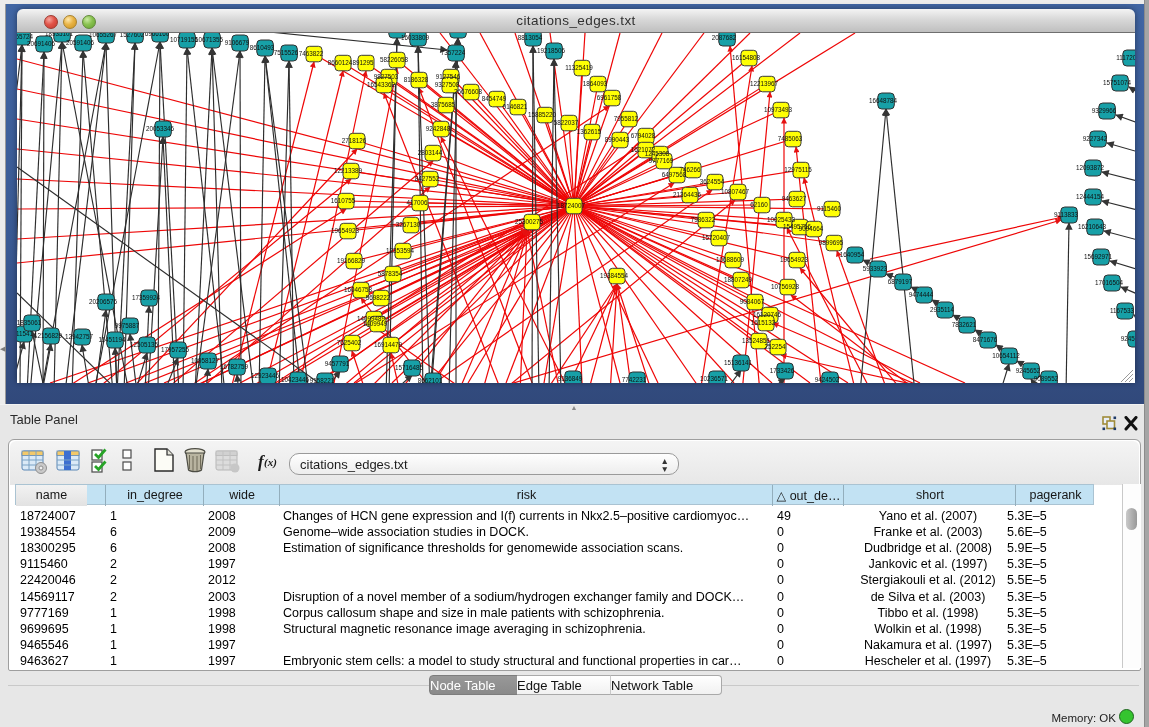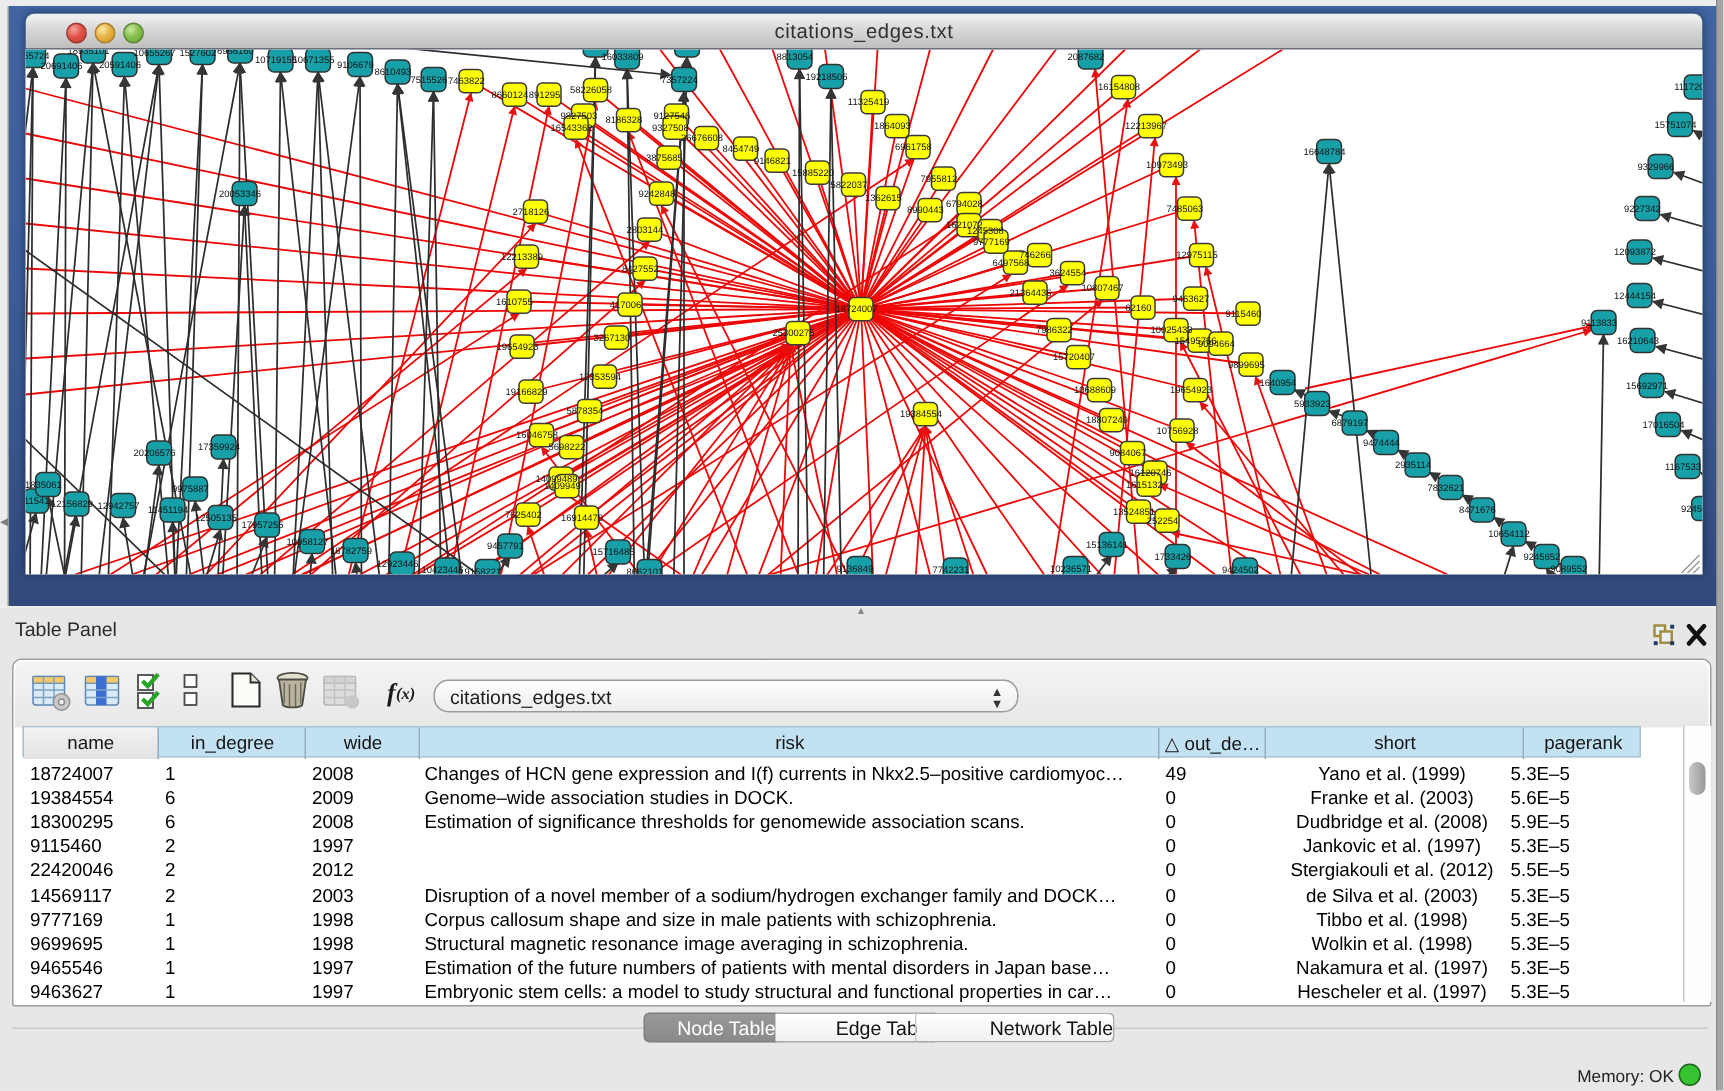--- a/index.html
+++ b/index.html
@@ -35,25 +35,25 @@
 .tr{position:absolute;left:6px;width:1079px;height:16px;font-size:12.5px;color:#000;white-space:nowrap}
 .tr span{position:absolute;top:0}
 .c0{left:5px}.c1{left:95px}.c2{left:193px}.c3{left:268px}.c4{left:762px}
 .c5{left:828px;width:170px;text-align:center}.c6{left:992px}
 #vsb{left:1113px;top:44px;width:18px;height:184px;border-left:1px solid #c9c9c9;background:#fdfdfd}
 #vsb .thumb{position:absolute;left:3px;top:24px;width:11px;height:22px;border-radius:6px;
  background:linear-gradient(90deg,#c9c9c9,#989898)}
 
 #tabs{left:429px;top:270px;height:20px;font-size:13px}
 #tabline{left:8px;top:280px;width:1131px;height:1px;background:#c9c9c9}
-.seg{position:absolute;top:0;height:20px;line-height:20px;text-align:right;box-sizing:border-box;
+.seg{position:absolute;top:0;height:20px;line-height:20px;text-align:left;box-sizing:border-box;
  background:linear-gradient(#fff,#f1f1f1);border:1px solid #a9a9a9;color:#111}
 #seg1{left:0;width:89px;border-radius:4px 0 0 4px;background:linear-gradient(#989898,#8a8a8a);color:#fff;border-color:#7d7d7d}
 #seg2{left:88px;width:106px;border-left:none}
-#seg3{left:181px;width:133px;border-radius:0 4px 4px 0;border-left:1px solid #c9c9c9}
+#seg3{left:181px;width:112px;border-radius:0 4px 4px 0;border-left:1px solid #c9c9c9}
 #mem{right:28px;top:307px;font-size:11.5px;color:#222}
 #memdot{right:10px;top:304px;width:13px;height:13px;border-radius:50%;background:#35c42f;border:1px solid #1e641e}
 #notch{left:566px;top:0px;width:16px;height:6px;color:#8a8a8a;font-size:7px;line-height:5px;text-align:center}
 #larr{left:0px;top:344px;width:5px;height:9px;color:#7d7d7d;font-size:7px;line-height:9px}
 </style></head><body>
 <div id="desk" class="abs"></div>
 <div id="topstrip" class="abs"></div>
 <div id="lstrip" class="abs"></div>
 <div id="larr" class="abs">◀</div>
 <div id="win" class="abs">
@@ -681,35 +681,35 @@
      <rect x="206" y="10" width="21" height="4.5" fill="#b9b9b9" stroke="#8a8a8a" stroke-width=".8"></rect>
      <path d="M206 19h21 M206 24h21 M213 10v19 M220 10v19" stroke="#9d9d9d"></path>
      <circle cx="225" cy="27" r="4.5" fill="#a9a9a9"></circle>
     </g>
     <text x="248" y="26" font-size="17" font-style="italic" font-weight="bold" font-family="Liberation Serif,serif" fill="#1a1a1a">f</text>
     <text x="254" y="25" font-size="11" font-style="italic" font-weight="bold" font-family="Liberation Serif,serif" fill="#1a1a1a">(x)</text>
    </svg>
    <div id="combo" class="abs">citations_edges.txt<span class="arr">▲<br>▼</span></div>
   </div>
   <div id="thead" class="abs">
-   <span style="left:0;width:89px;border-left:none;background:linear-gradient(#f2f2f2,#e2e2e2)">name</span>
+   <span style="left:0;width:71px;border-left:none;background:linear-gradient(#f2f2f2,#e2e2e2)">name</span>
    <span style="left:89px;width:98px">in_degree</span>
    <span style="left:187px;width:76px">wide</span>
    <span style="left:263px;width:493px">risk</span>
    <span style="left:756px;width:71px">△ out_de…</span>
    <span style="left:827px;width:172px">short</span>
    <span style="left:999px;width:79px">pagerank</span>
   </div>
 <div class="tr" style="top:69px">
         <span class="c0">18724007</span>
         <span class="c1">1</span>
         <span class="c2">2008</span>
         <span class="c3">Changes of HCN gene expression and I(f) currents in Nkx2.5–positive cardiomyoc…</span>
         <span class="c4">49</span>
-        <span class="c5">Yano et al. (1999)</span>
+        <span class="c5">Yano et al. (2007)</span>
         <span class="c6">5.3E–5</span>
       </div>
 <div class="tr" style="top:85px">
         <span class="c0">19384554</span>
         <span class="c1">6</span>
         <span class="c2">2009</span>
         <span class="c3">Genome–wide association studies in DOCK.</span>
         <span class="c4">0</span>
         <span class="c5">Franke et al. (2003)</span>
         <span class="c6">5.6E–5</span>
@@ -763,21 +763,20 @@
         <span class="c2">1998</span>
         <span class="c3">Structural magnetic resonance image averaging in schizophrenia.</span>
         <span class="c4">0</span>
         <span class="c5">Wolkin et al. (1998)</span>
         <span class="c6">5.3E–5</span>
       </div>
 <div class="tr" style="top:198px">
         <span class="c0">9465546</span>
         <span class="c1">1</span>
         <span class="c2">1997</span>
-        <span class="c3">Estimation of the future numbers of patients with mental disorders in Japan base…</span>
         <span class="c4">0</span>
         <span class="c5">Nakamura et al. (1997)</span>
         <span class="c6">5.3E–5</span>
       </div>
 <div class="tr" style="top:214px">
         <span class="c0">9463627</span>
         <span class="c1">1</span>
         <span class="c2">1997</span>
         <span class="c3">Embryonic stem cells: a model to study structural and functional properties in car…</span>
         <span class="c4">0</span>

